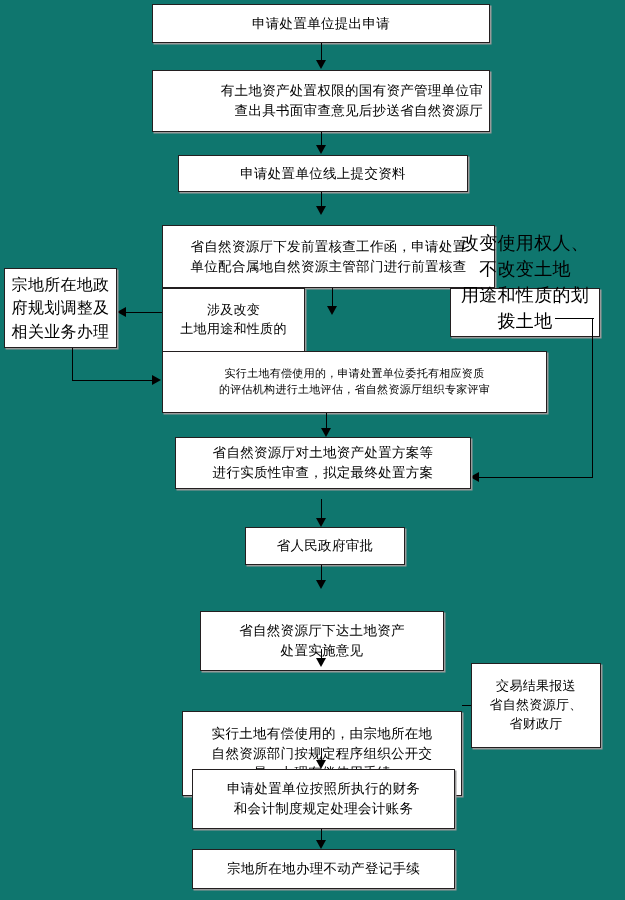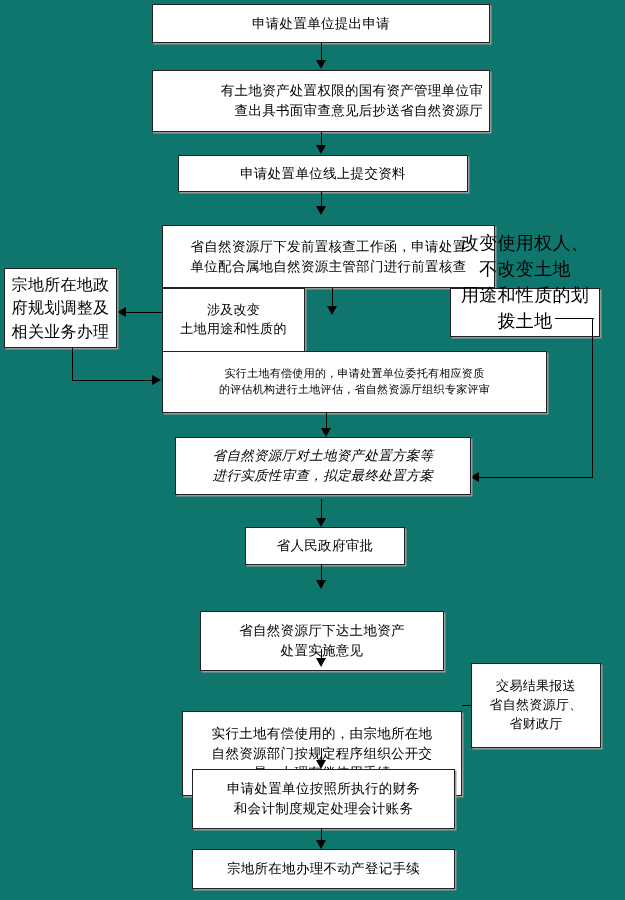--- a/index.html
+++ b/index.html
@@ -137,21 +137,21 @@
   </div>
 
   <div class="vline" style="left:326px; top:413px; height:16px;"></div>
   <div class="arrow-down" style="left:321px; top:428px;"></div>
 
   <div class="hline" style="left:555px; top:318px; width:39px;"></div>
   <div class="vline" style="left:592px; top:318px; height:160px;"></div>
   <div class="hline" style="left:479px; top:477px; width:114px;"></div>
   <div class="arrow-left" style="left:470px; top:472px;"></div>
 
-  <div class="node" style="left:175px; top:437px; width:296px; height:58px; white-space:pre-line;font-style:italic;">
+  <div class="node" style="left:175px; top:437px; width:296px; height:52px; white-space:pre-line;">
     <span class="label">省自然资源厅对土地资产处置方案等
 进行实质性审查，拟定最终处置方案</span>
   </div>
 
   <div class="vline" style="left:321px; top:499px; height:20px;"></div>
   <div class="arrow-down" style="left:316px; top:518px;"></div>
 
   <div class="node" style="left:245px; top:527px; width:160px; height:38px;">
     <span class="label">省人民政府审批</span>
   </div>

